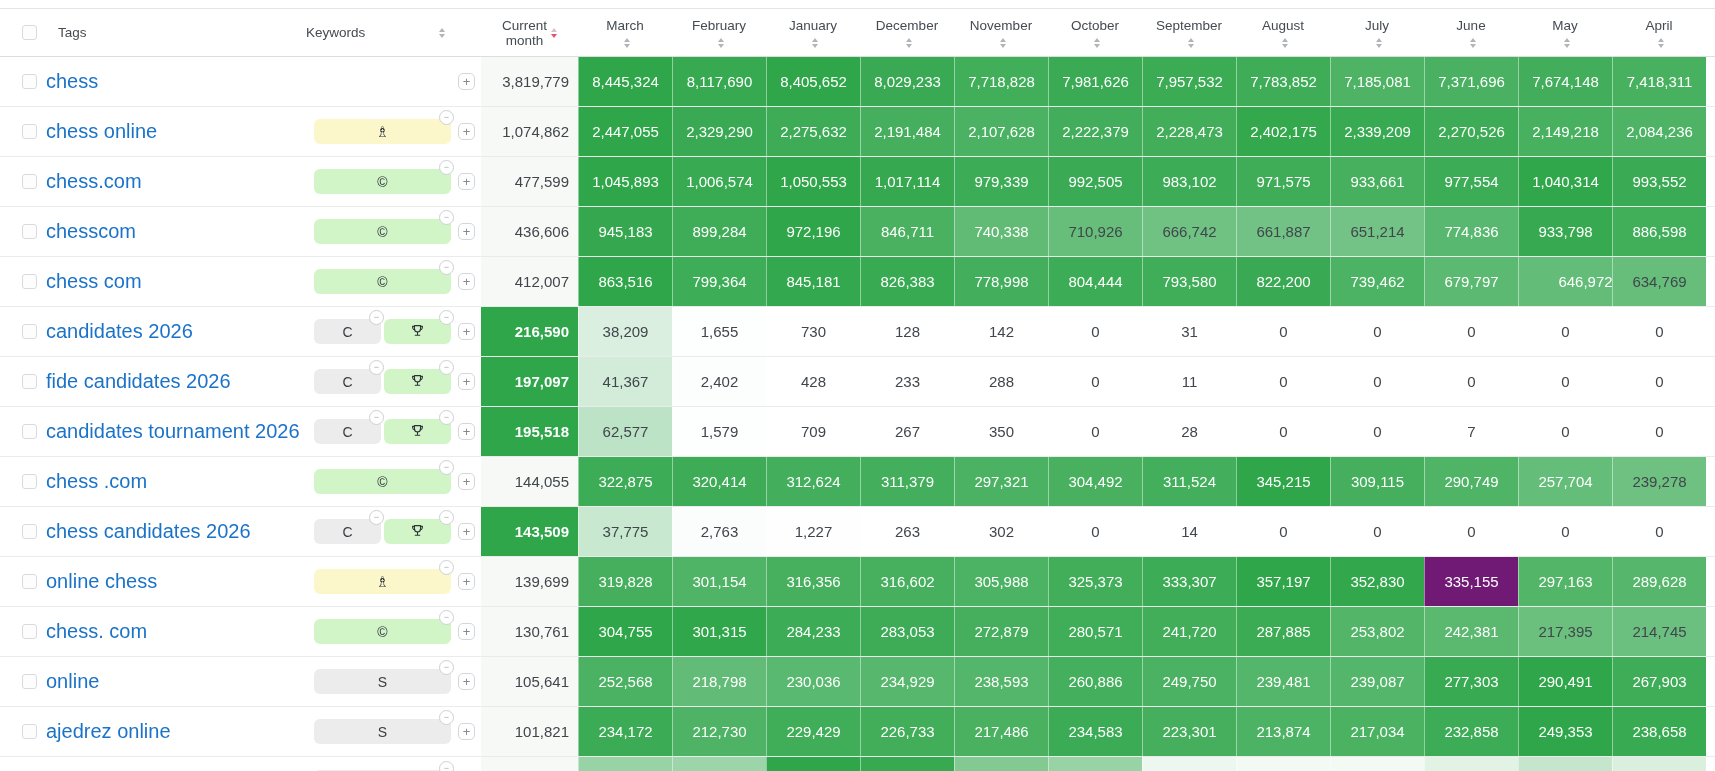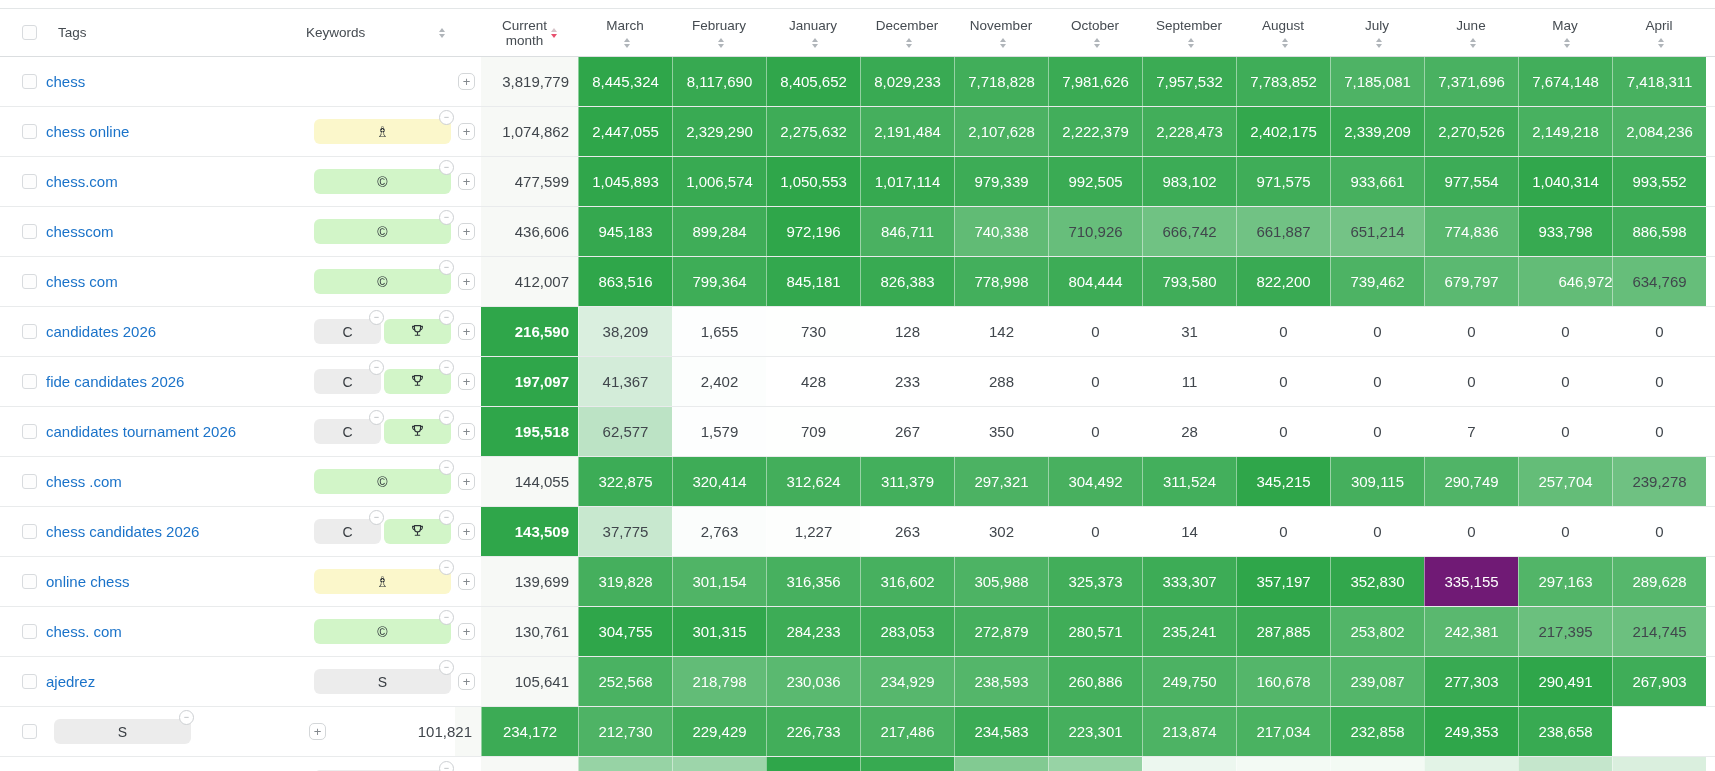--- a/index.html
+++ b/index.html
@@ -30,21 +30,21 @@
   .tri-up   { border-bottom:4px solid #b0b5ba; margin-bottom:2px; }
   .tri-down { border-top:4px solid #b0b5ba; }
   .sorticon.active .tri-up { border-bottom-color:#d6c3c8; }
   .sorticon.active .tri-down { border-top-color:#e8506e; }
 
   
   .row { display:grid; grid-template-columns:var(--cols); height:50px; border-bottom:1px solid #e9ebec; background:#fff; }
   .cell { display:flex; align-items:center; }
   .c-check { padding-left:22px; }
   .checkbox { width:15px; height:15px; border:1.5px solid #d8dbde; border-radius:3px; background:#fdfdfd; display:inline-block; cursor:pointer; }
-  .c-kw a.kw { color:#1b73c9; text-decoration:none; font-size:15px; }
+  .c-kw a.kw { color:#1b73c9; text-decoration:none; font-size:20px; }
   .c-tags { padding-left:8px; }
   .tagswrap { width:137px; display:flex; gap:3px; }
   .pill { position:relative; flex:1; height:25px; border-radius:6px; display:flex; align-items:center; justify-content:center; font-size:14px; color:#383d42; cursor:pointer; }
   .pill.yellow { background:#fbf7cb; }
   .pill.green  { background:#d2f5c8; }
   .pill.gray   { background:#ececec; }
   .chess-glyph { font-family:"DejaVu Sans",sans-serif; font-size:15px; line-height:1; color:#2d3338; }
   .copy-glyph  { font-size:14px; line-height:1; color:#2d3338; }
   .bubble {
     position:absolute; top:-9px; right:-3px; width:15px; height:15px; border-radius:50%;
@@ -617,34 +617,34 @@
             <span>+</span>
           </button>
     </div>
     <div class="cell c-cur" style="background: rgb(247, 249, 246); color: rgb(64, 70, 76);">130,761</div>
   <div class="cell c-month" style="background: rgb(47, 166, 74); color: rgb(255, 255, 255);">304,755</div>
         <div class="cell c-month" style="background: rgb(49, 167, 76); color: rgb(255, 255, 255);">301,315</div>
         <div class="cell c-month" style="background: rgb(61, 172, 86); color: rgb(255, 255, 255);">284,233</div>
         <div class="cell c-month" style="background: rgb(62, 172, 87); color: rgb(255, 255, 255);">283,053</div>
         <div class="cell c-month" style="background: rgb(69, 175, 93); color: rgb(255, 255, 255);">272,879</div>
         <div class="cell c-month" style="background: rgb(64, 173, 88); color: rgb(255, 255, 255);">280,571</div>
-        <div class="cell c-month" style="background: rgb(66, 174, 90); color: rgb(255, 255, 255);">235,241</div>
+        <div class="cell c-month" style="background: rgb(66, 174, 90); color: rgb(255, 255, 255);">241,720</div>
         <div class="cell c-month" style="background: rgb(59, 171, 84); color: rgb(255, 255, 255);">287,885</div>
         <div class="cell c-month" style="background: rgb(82, 181, 104); color: rgb(255, 255, 255);">253,802</div>
         <div class="cell c-month" style="background: rgb(90, 184, 111); color: rgb(255, 255, 255);">242,381</div>
         <div class="cell c-month" style="background: rgb(107, 192, 126); color: rgb(64, 70, 76);">217,395</div>
         <div class="cell c-month" style="background: rgb(108, 192, 127); color: rgb(64, 70, 76);">214,745</div>
         <div class="cell"></div>
       </div>
       <div class="row">
     <div class="cell c-check">
       <span class="checkbox"></span>
     </div>
     <div class="cell c-kw">
-      <a href="#" class="kw">ajedrez</a>
+      <a href="#" class="kw">online</a>
     </div>
     <div class="cell c-tags">
       <span class="tagswrap">
             <span class="pill gray">
     <span class="pill-content">S</span>
     <span class="bubble">−</span>
   </span>
           </span>
     </div>
     <div class="cell c-plus">
@@ -653,30 +653,33 @@
           </button>
     </div>
     <div class="cell c-cur" style="background: rgb(247, 249, 246); color: rgb(64, 70, 76);">105,641</div>
   <div class="cell c-month" style="background: rgb(74, 178, 98); color: rgb(255, 255, 255);">252,568</div>
         <div class="cell c-month" style="background: rgb(98, 188, 119); color: rgb(255, 255, 255);">218,798</div>
         <div class="cell c-month" style="background: rgb(90, 185, 112); color: rgb(255, 255, 255);">230,036</div>
         <div class="cell c-month" style="background: rgb(87, 183, 109); color: rgb(255, 255, 255);">234,929</div>
         <div class="cell c-month" style="background: rgb(84, 182, 106); color: rgb(255, 255, 255);">238,593</div>
         <div class="cell c-month" style="background: rgb(68, 175, 92); color: rgb(255, 255, 255);">260,886</div>
         <div class="cell c-month" style="background: rgb(76, 178, 99); color: rgb(255, 255, 255);">249,750</div>
-        <div class="cell c-month" style="background: rgb(84, 182, 106); color: rgb(255, 255, 255);">160,678</div>
+        <div class="cell c-month" style="background: rgb(84, 182, 106); color: rgb(255, 255, 255);">239,481</div>
         <div class="cell c-month" style="background: rgb(84, 182, 106); color: rgb(255, 255, 255);">239,087</div>
         <div class="cell c-month" style="background: rgb(56, 170, 82); color: rgb(255, 255, 255);">277,303</div>
         <div class="cell c-month" style="background: rgb(47, 166, 74); color: rgb(255, 255, 255);">290,491</div>
         <div class="cell c-month" style="background: rgb(63, 173, 88); color: rgb(255, 255, 255);">267,903</div>
         <div class="cell"></div>
       </div>
       <div class="row">
     <div class="cell c-check">
       <span class="checkbox"></span>
+    </div>
+    <div class="cell c-kw">
+      <a href="#" class="kw">ajedrez online</a>
     </div>
     <div class="cell c-tags">
       <span class="tagswrap">
             <span class="pill gray">
     <span class="pill-content">S</span>
     <span class="bubble">−</span>
   </span>
           </span>
     </div>
     <div class="cell c-plus">

